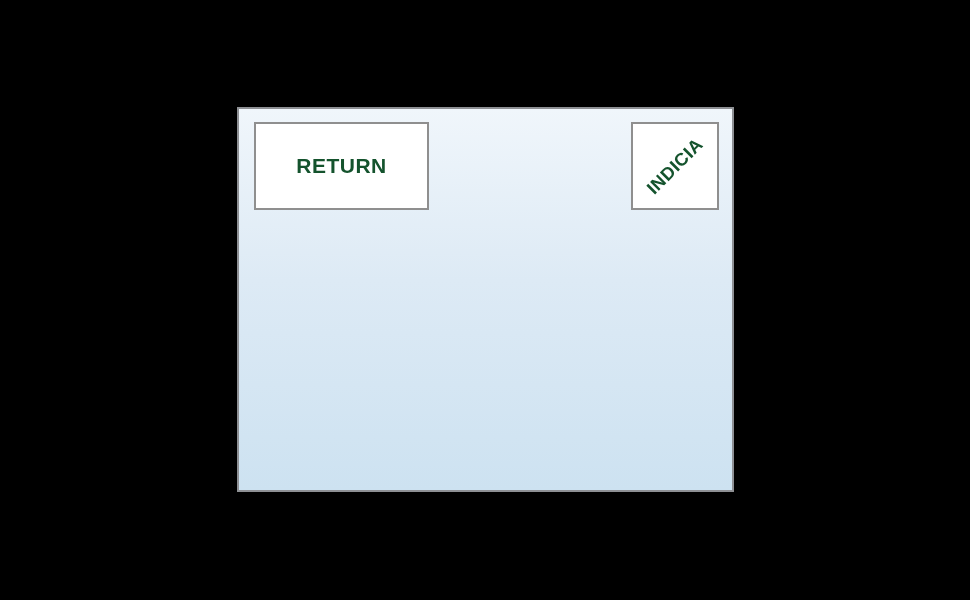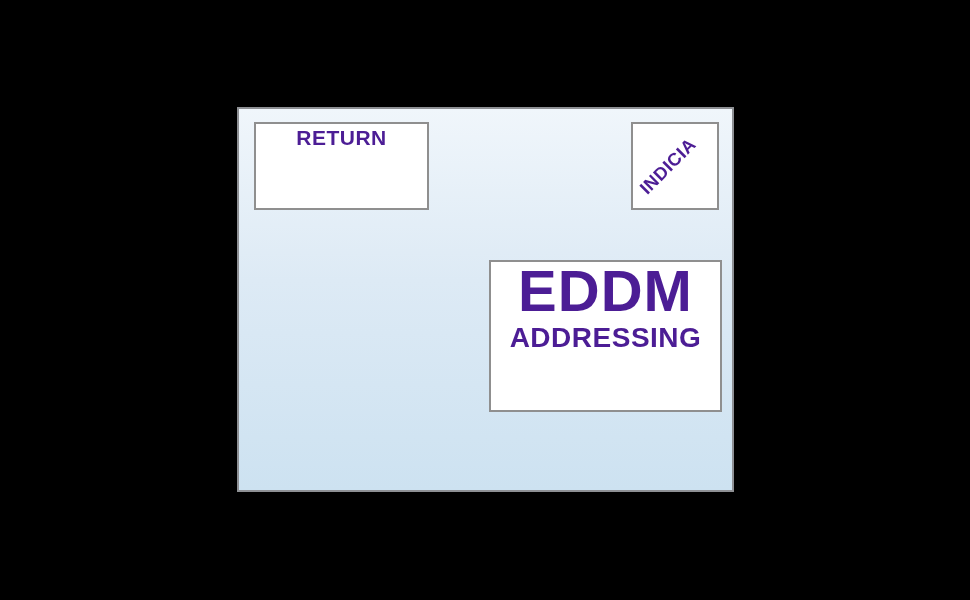--- a/index.html
+++ b/index.html
@@ -26,21 +26,22 @@
     border: 2px solid #8e9094;
     background: linear-gradient(180deg, #f0f6fb 0%, #ddeaf5 45%, #cde2f1 100%);
   }
   .box {
     position: absolute;
     box-sizing: border-box;
     background: #ffffff;
     border: 2px solid #8f8f8f;
     display: flex;
     align-items: center;
-    color: #4c1d95;
+    justify-content: center;
+    color: #14532d;
     font-weight: bold;
     text-align: center;
   }
   .return-address {
     left: 15px;
     top: 13px;
     width: 175px;
     height: 88px;
     flex-direction: column;
     font-size: 21px;
@@ -87,19 +88,15 @@
   <div class="envelope">
 
     <div class="box return-address">
       <span>RETURN</span>
     </div>
 
     <div class="box indicia">
       <span class="indicia-text">INDICIA</span>
     </div>
 
-    <div class="box eddm">
-      <span class="eddm-title">EDDM</span>
-      <span class="eddm-subtitle">ADDRESSING</span>
-    </div>
 
   </div>
 </div>
 
 </body></html>

